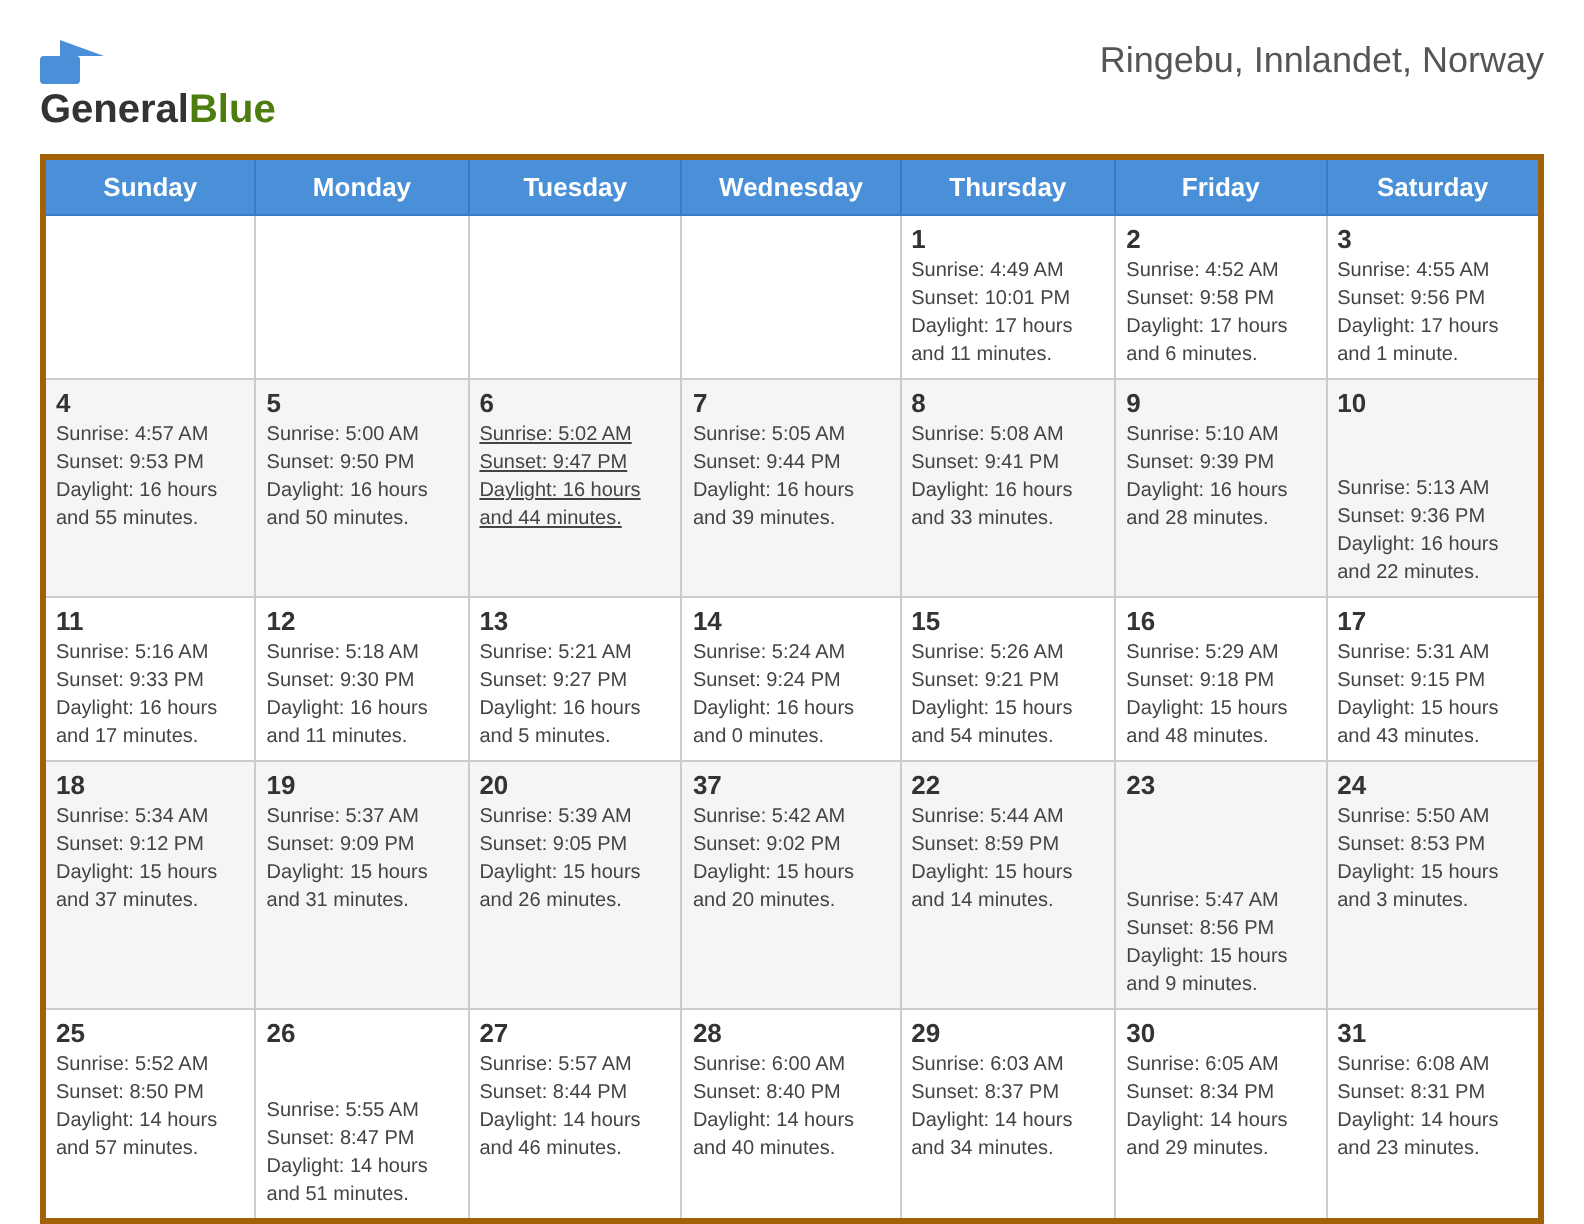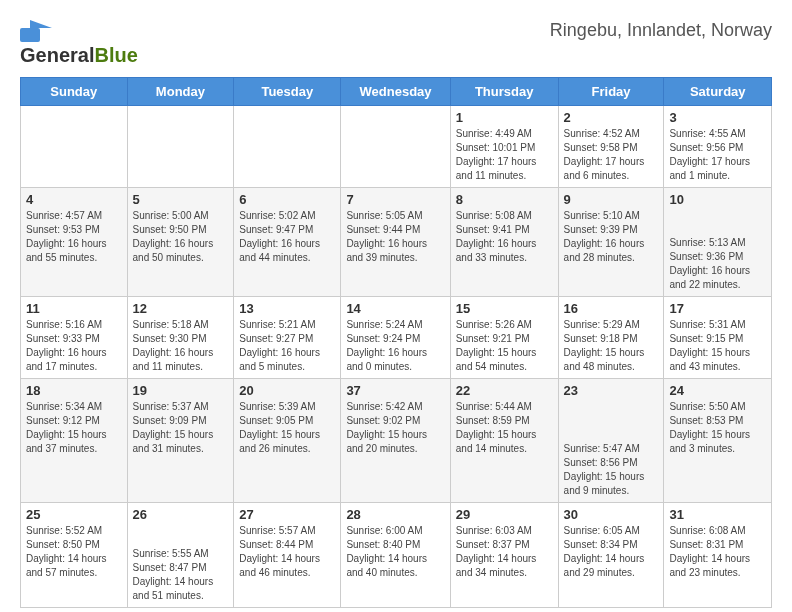--- a/index.html
+++ b/index.html
@@ -35,21 +35,21 @@
       color: #333;
       line-height: 1;
     }
     .location-title {
       font-size: 18px;
       color: #555;
     }
     .calendar-table {
       width: 100%;
       border-collapse: collapse;
-      border: 1px solid #a16207;
+      border: 3px solid #a16207;
     }
     .calendar-table th {
       background-color: #4a90d9;
       color: #fff;
       font-size: 13px;
       font-weight: bold;
       padding: 6px 4px;
       text-align: center;
       border: 1px solid #3a7bc8;
     }
@@ -152,21 +152,21 @@
         </td>
         <td>
           <span class="day-number">5</span>
           <div class="day-info" style="white-space: pre-line;">Sunrise: 5:00 AM
 Sunset: 9:50 PM
 Daylight: 16 hours
 and 50 minutes.</div>
         </td>
         <td>
           <span class="day-number">6</span>
-          <div class="day-info" style="white-space: pre-line;">Sunrise: 5:02 AM
+          <div class="day-info" style="white-space: pre-line; text-decoration: underline;">Sunrise: 5:02 AM
 Sunset: 9:47 PM
 Daylight: 16 hours
 and 44 minutes.</div>
         </td>
         <td>
           <span class="day-number">7</span>
           <div class="day-info" style="white-space: pre-line;">Sunrise: 5:05 AM
 Sunset: 9:44 PM
 Daylight: 16 hours
 and 39 minutes.</div>

